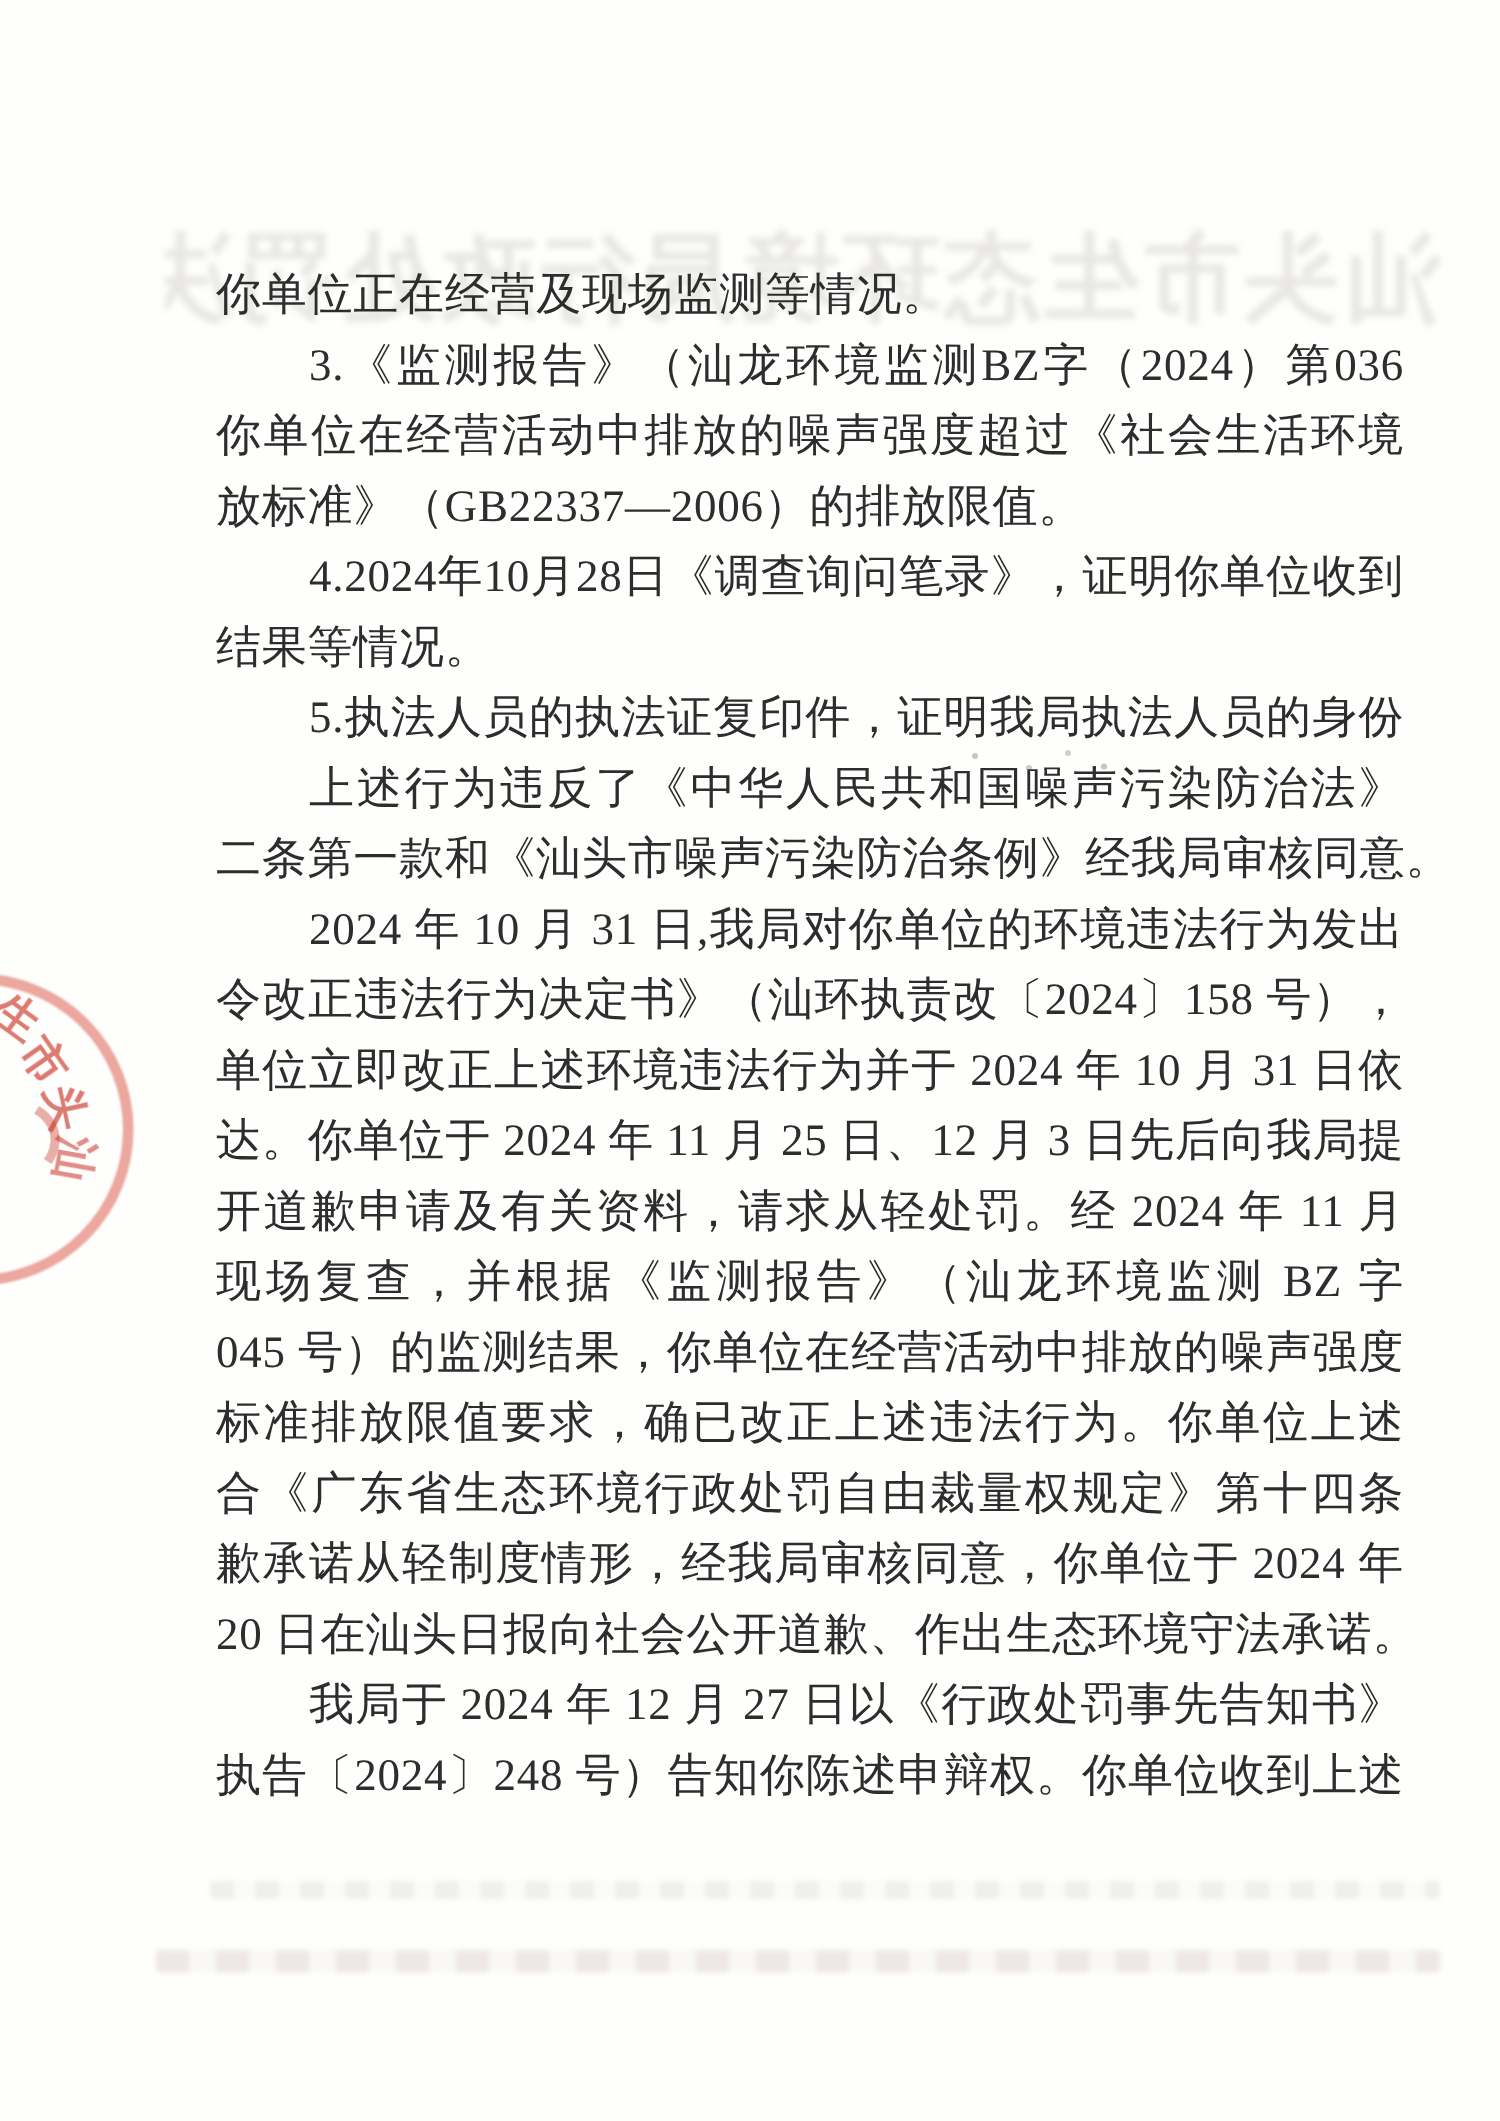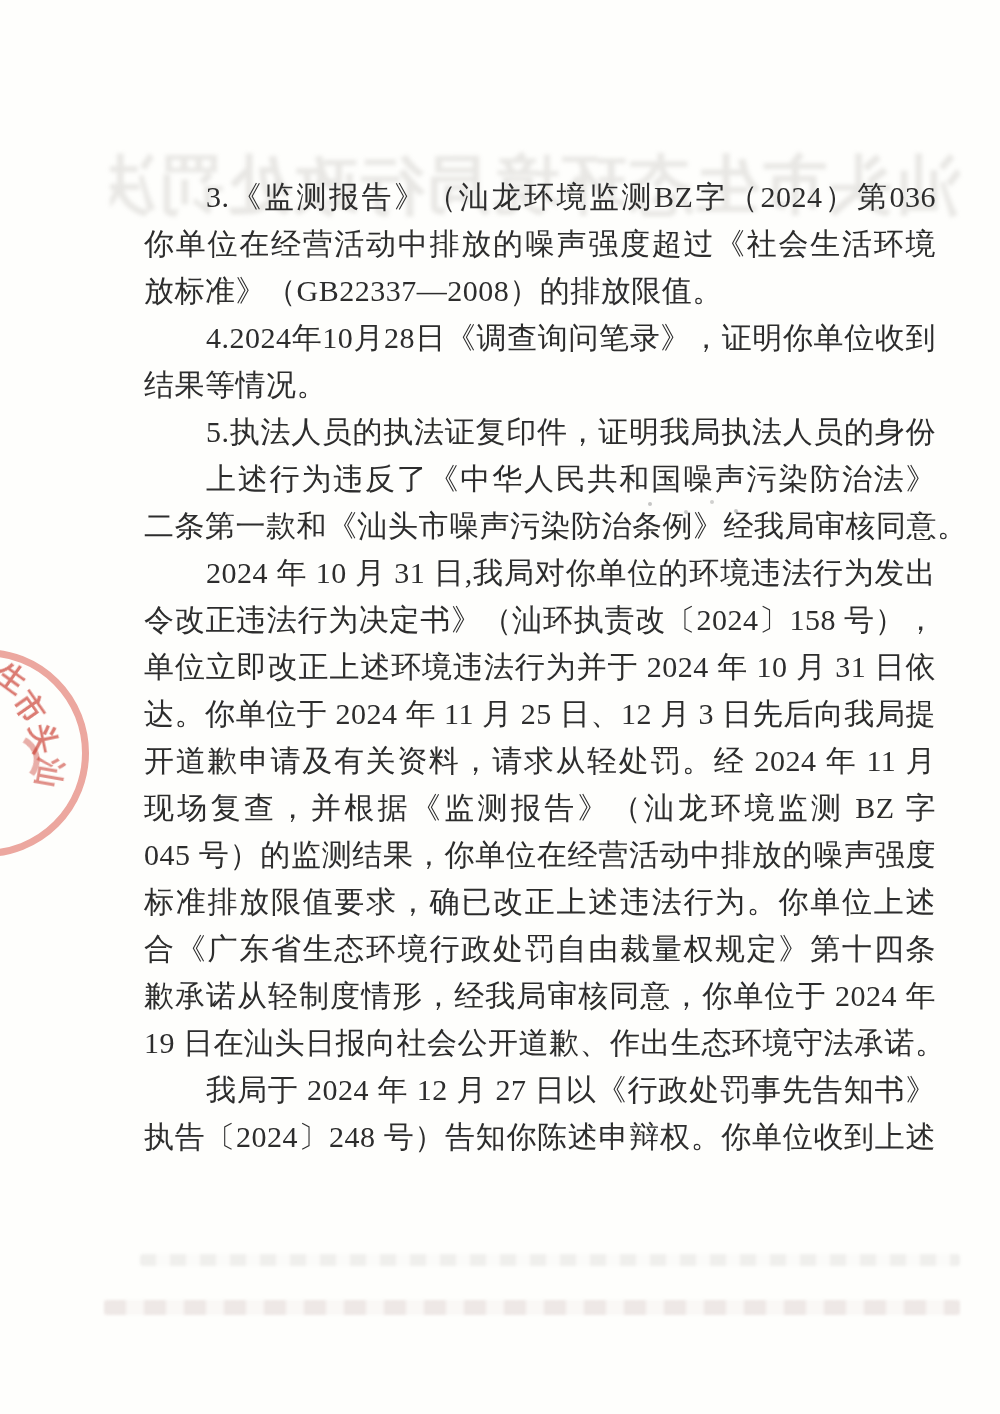--- a/index.html
+++ b/index.html
@@ -67,39 +67,40 @@
   <div class="seal-ring"></div>
   <div id="seal-chars">
       <span class="seal-ch sc1">生</span>
       <span class="seal-ch sc2">市</span>
       <span class="seal-ch sc3">头</span>
       <span class="seal-ch sc4">汕</span>
     </div>
   <div class="seal-hook"></div>
 
   <div class="body-text" id="body-text">
+      <div class="line">你单位正在经营及现场监测等情况。</div>
       <div class="line indent fill">3.《监测报告》（汕龙环境监测BZ字（2024）第036号）证明</div>
       <div class="line fill">你单位在经营活动中排放的噪声强度超过《社会生活环境噪声排</div>
-      <div class="line">放标准》（GB22337—2008）的排放限值。</div>
+      <div class="line">放标准》（GB22337—2006）的排放限值。</div>
       <div class="line indent fill">4.2024年10月28日《调查询问笔录》，证明你单位收到监测</div>
       <div class="line">结果等情况。</div>
       <div class="line indent fill">5.执法人员的执法证复印件，证明我局执法人员的身份信息</div>
       <div class="line indent fill">上述行为违反了《中华人民共和国噪声污染防治法》第二十</div>
       <div class="line">二条第一款和《汕头市噪声污染防治条例》经我局审核同意。</div>
       <div class="line indent fill">2024 年 10 月 31 日,我局对你单位的环境违法行为发出《责</div>
       <div class="line fill">令改正违法行为决定书》（汕环执责改〔2024〕158 号），责令你</div>
       <div class="line fill">单位立即改正上述环境违法行为并于 2024 年 10 月 31 日依法送</div>
       <div class="line fill">达。你单位于 2024 年 11 月 25 日、12 月 3 日先后向我局提交公</div>
       <div class="line fill">开道歉申请及有关资料，请求从轻处罚。经 2024 年 11 月 25 日</div>
       <div class="line fill">现场复查，并根据《监测报告》（汕龙环境监测 BZ 字（2024）第</div>
       <div class="line fill">045 号）的监测结果，你单位在经营活动中排放的噪声强度符合</div>
       <div class="line fill">标准排放限值要求，确已改正上述违法行为。你单位上述行为符</div>
       <div class="line fill">合《广东省生态环境行政处罚自由裁量权规定》第十四条公开道</div>
       <div class="line fill">歉承诺从轻制度情形，经我局审核同意，你单位于 2024 年 12 月</div>
-      <div class="line">19 日在汕头日报向社会公开道歉、作出生态环境守法承诺。</div>
+      <div class="line">20 日在汕头日报向社会公开道歉、作出生态环境守法承诺。</div>
       <div class="line indent fill">我局于 2024 年 12 月 27 日以《行政处罚事先告知书》（汕环</div>
       <div class="line fill">执告〔2024〕248 号）告知你陈述申辩权。你单位收到上述文书</div>
     </div>
 
   <div class="ghost-dots"></div>
   <div class="band band-1"></div>
   <div class="band band-2"></div>
 
 </div>
 

